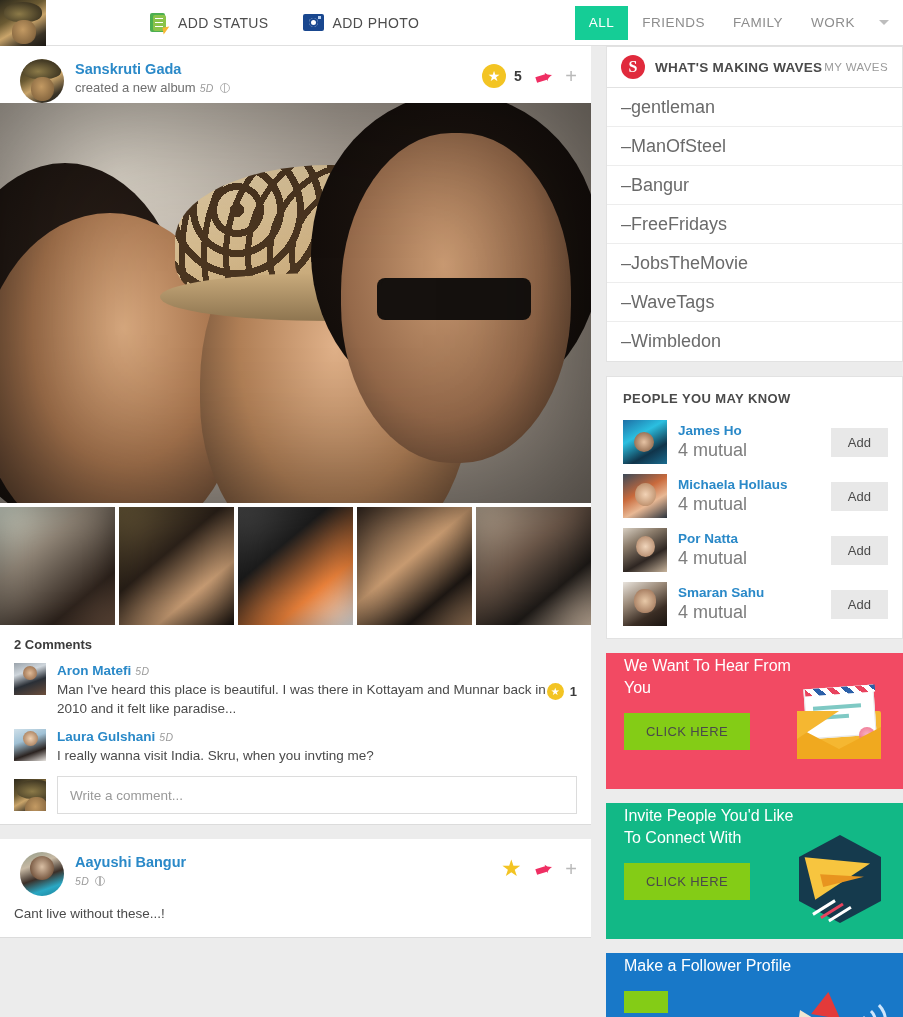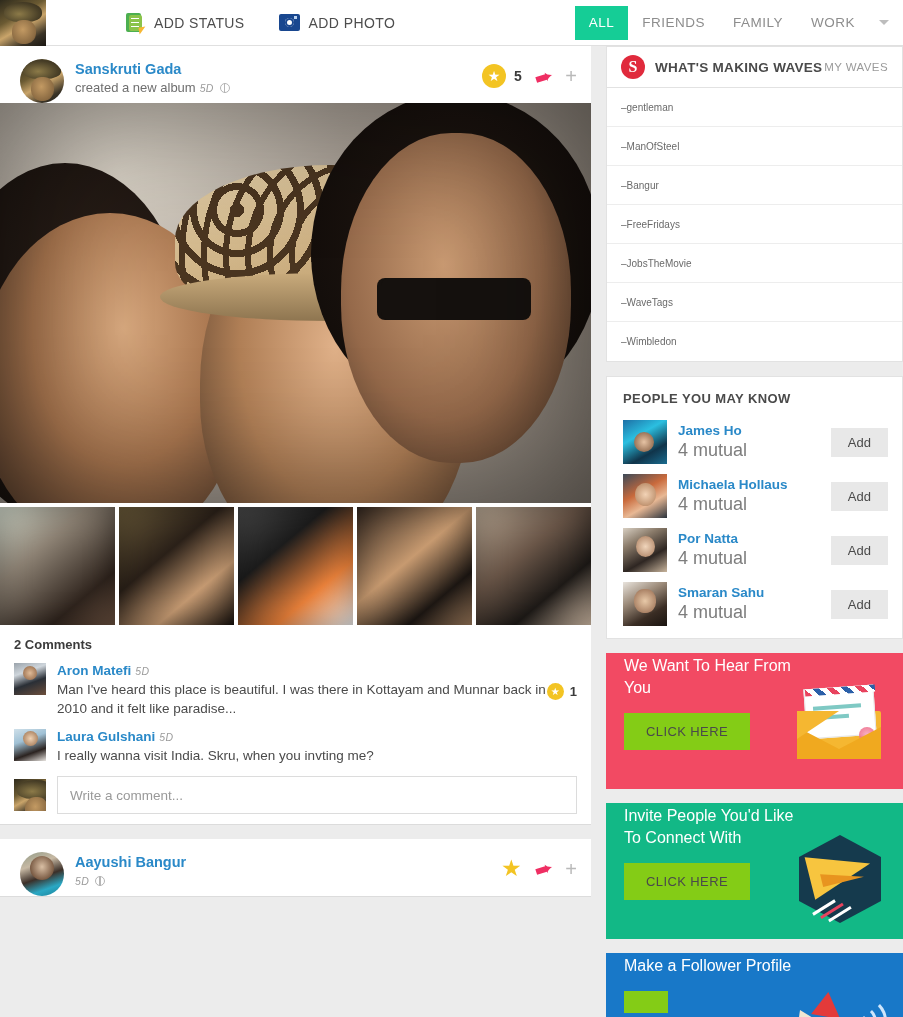--- a/index.html
+++ b/index.html
@@ -27,21 +27,21 @@
     background:radial-gradient(ellipse at 40% 60%,#8c7a48 0%,#4b4128 60%,#272117 100%);
     border-radius:50% 50% 40% 40%;
   }
   .topbar-avatar::after {
     content:""; position:absolute; left:12px; top:20px; width:24px; height:24px;
     background:radial-gradient(ellipse at 45% 40%,#c39a63 0%,#8a6a42 70%,#3d3021 100%);
     border-radius:45%;
   }
   .compose {
     display:flex; align-items:center; gap:34px;
-    margin-left:80px;
+    margin-left:104px;
   }
   .compose-btn { display:flex; align-items:center; gap:9px; cursor:pointer; }
   .compose-label {
     font-size:14px; letter-spacing:.4px; color:#4d4d4d; font-weight:400;
   }
   .ico-status { width:19px; height:20px; position:relative; flex:0 0 19px; }
   .ico-status .sheet {
     position:absolute; left:0; top:0; width:15px; height:19px;
     background:#4CAF50; border-radius:2px;
   }
@@ -205,21 +205,21 @@
   }
   .wave-logo {
     width:24px;height:24px;border-radius:50%;background:#e02a3c;flex:0 0 24px;
     display:flex;align-items:center;justify-content:center;margin-right:10px;
   }
   .wave-logo span{color:#fff;font-size:16px;font-weight:bold;font-family:"Liberation Serif",serif;line-height:1;}
   .waves-title { font-size:13.5px; font-weight:bold; color:#4a4a4a; letter-spacing:.3px; }
   .my-waves { margin-left:auto; font-size:11.5px; color:#9a9a9a; letter-spacing:.4px; cursor:pointer; }
   .wave-item {
     height:39px; display:flex; align-items:center; padding:0 14px;
-    border-bottom:1px solid #ededed; font-size:10px; color:#6a6a6a; cursor:pointer;
+    border-bottom:1px solid #ededed; font-size:18px; color:#6a6a6a; cursor:pointer;
     background:#fff;
   }
   .wave-item:last-child{border-bottom:none;}
   .rail-gap{ height:14px; }
 
   .pymk-head { padding:14px 14px 9px 16px; font-size:13px; font-weight:bold; color:#4a4a4a; letter-spacing:.4px; }
   .person { display:flex; align-items:center; padding:5px 14px 5px 16px; }
   .p-av { width:44px;height:44px;flex:0 0 44px;overflow:hidden;position:relative; }
   .pav1{background:linear-gradient(150deg,#1d6fa5 0%,#2bbfe0 35%,#10344a 70%,#1a6c8f 100%);}
   .pav1::before{content:"";position:absolute;left:11px;top:12px;width:20px;height:20px;border-radius:50%;
@@ -413,20 +413,21 @@
           <div class="sub">
             <span class="ago" style="margin-left:0">5D</span><span class="globe"></span>
           </div>
         </div>
         <div class="post-actions">
           <span class="star-plain">★</span>
           <span class="share-arrow">➨</span>
           <span class="plus-icon">+</span>
         </div>
       </div>
+      <div class="post2-text">Cant live without these...!</div>
     </div>
 
   </div>
 
   <div class="rail">
 
     <div class="waves-head">
       <span class="wave-logo">
           <span>S</span>
         </span>

